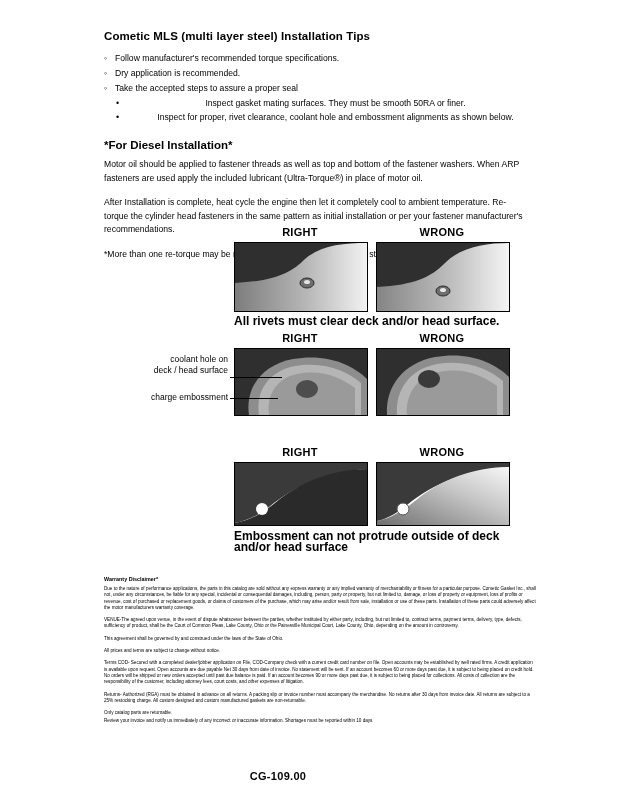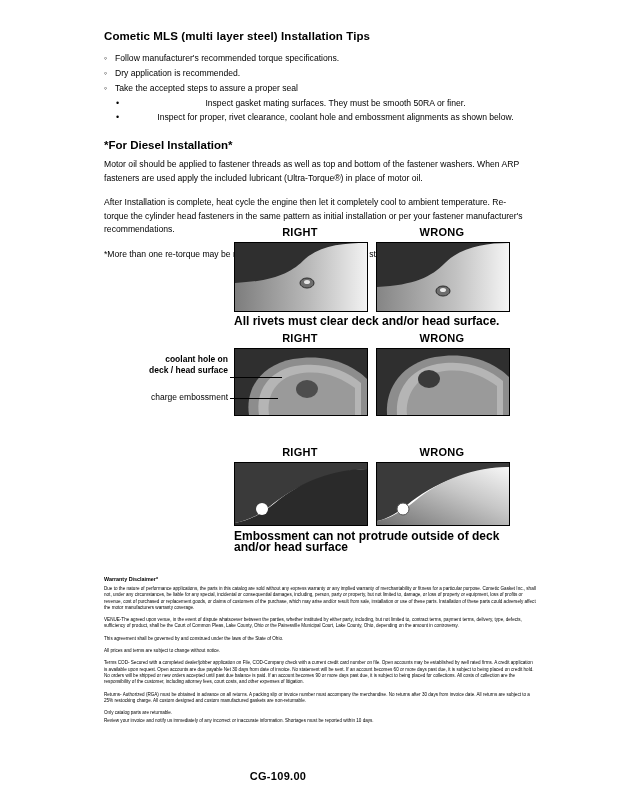--- a/index.html
+++ b/index.html
@@ -245,21 +245,21 @@
       <div class="panel" style="position:absolute;left:376px;top:16px;width:132px;height:66px;">
         <svg width="132" height="66" viewBox="0 0 132 66">
           <rect x="0" y="0" width="132" height="66" fill="#2f2f2f"></rect>
           <path d="M10,66 C8,38 26,14 58,8 C92,2 118,14 132,28 L132,66 Z" fill="#8d8d8d"></path>
           <path d="M20,66 C18,42 32,20 60,15 C90,10 112,20 126,32 L126,66 Z" fill="#b5b5b5"></path>
           <path d="M30,66 C28,46 40,27 62,23 C88,18 106,27 120,37 L120,66 Z" fill="#9a9a9a"></path>
           <ellipse cx="52" cy="30" rx="11" ry="9" fill="#3a3a3a"></ellipse>
         </svg>
       </div>
 
-      <div class="callout" style="left:118px;top:22px;width:110px;font-weight:bold;">
+      <div class="callout" style="left:118px;top:22px;width:110px;">
         <span style="white-space:pre-line;">coolant hole on
 deck / head surface</span>
       </div>
       <div class="lead" style="left:230px;top:45px;width:52px;"></div>
 
       <div class="callout" style="left:88px;top:60px;width:140px;">
         <span>charge embossment</span>
       </div>
       <div class="lead" style="left:230px;top:66px;width:48px;"></div>
 

